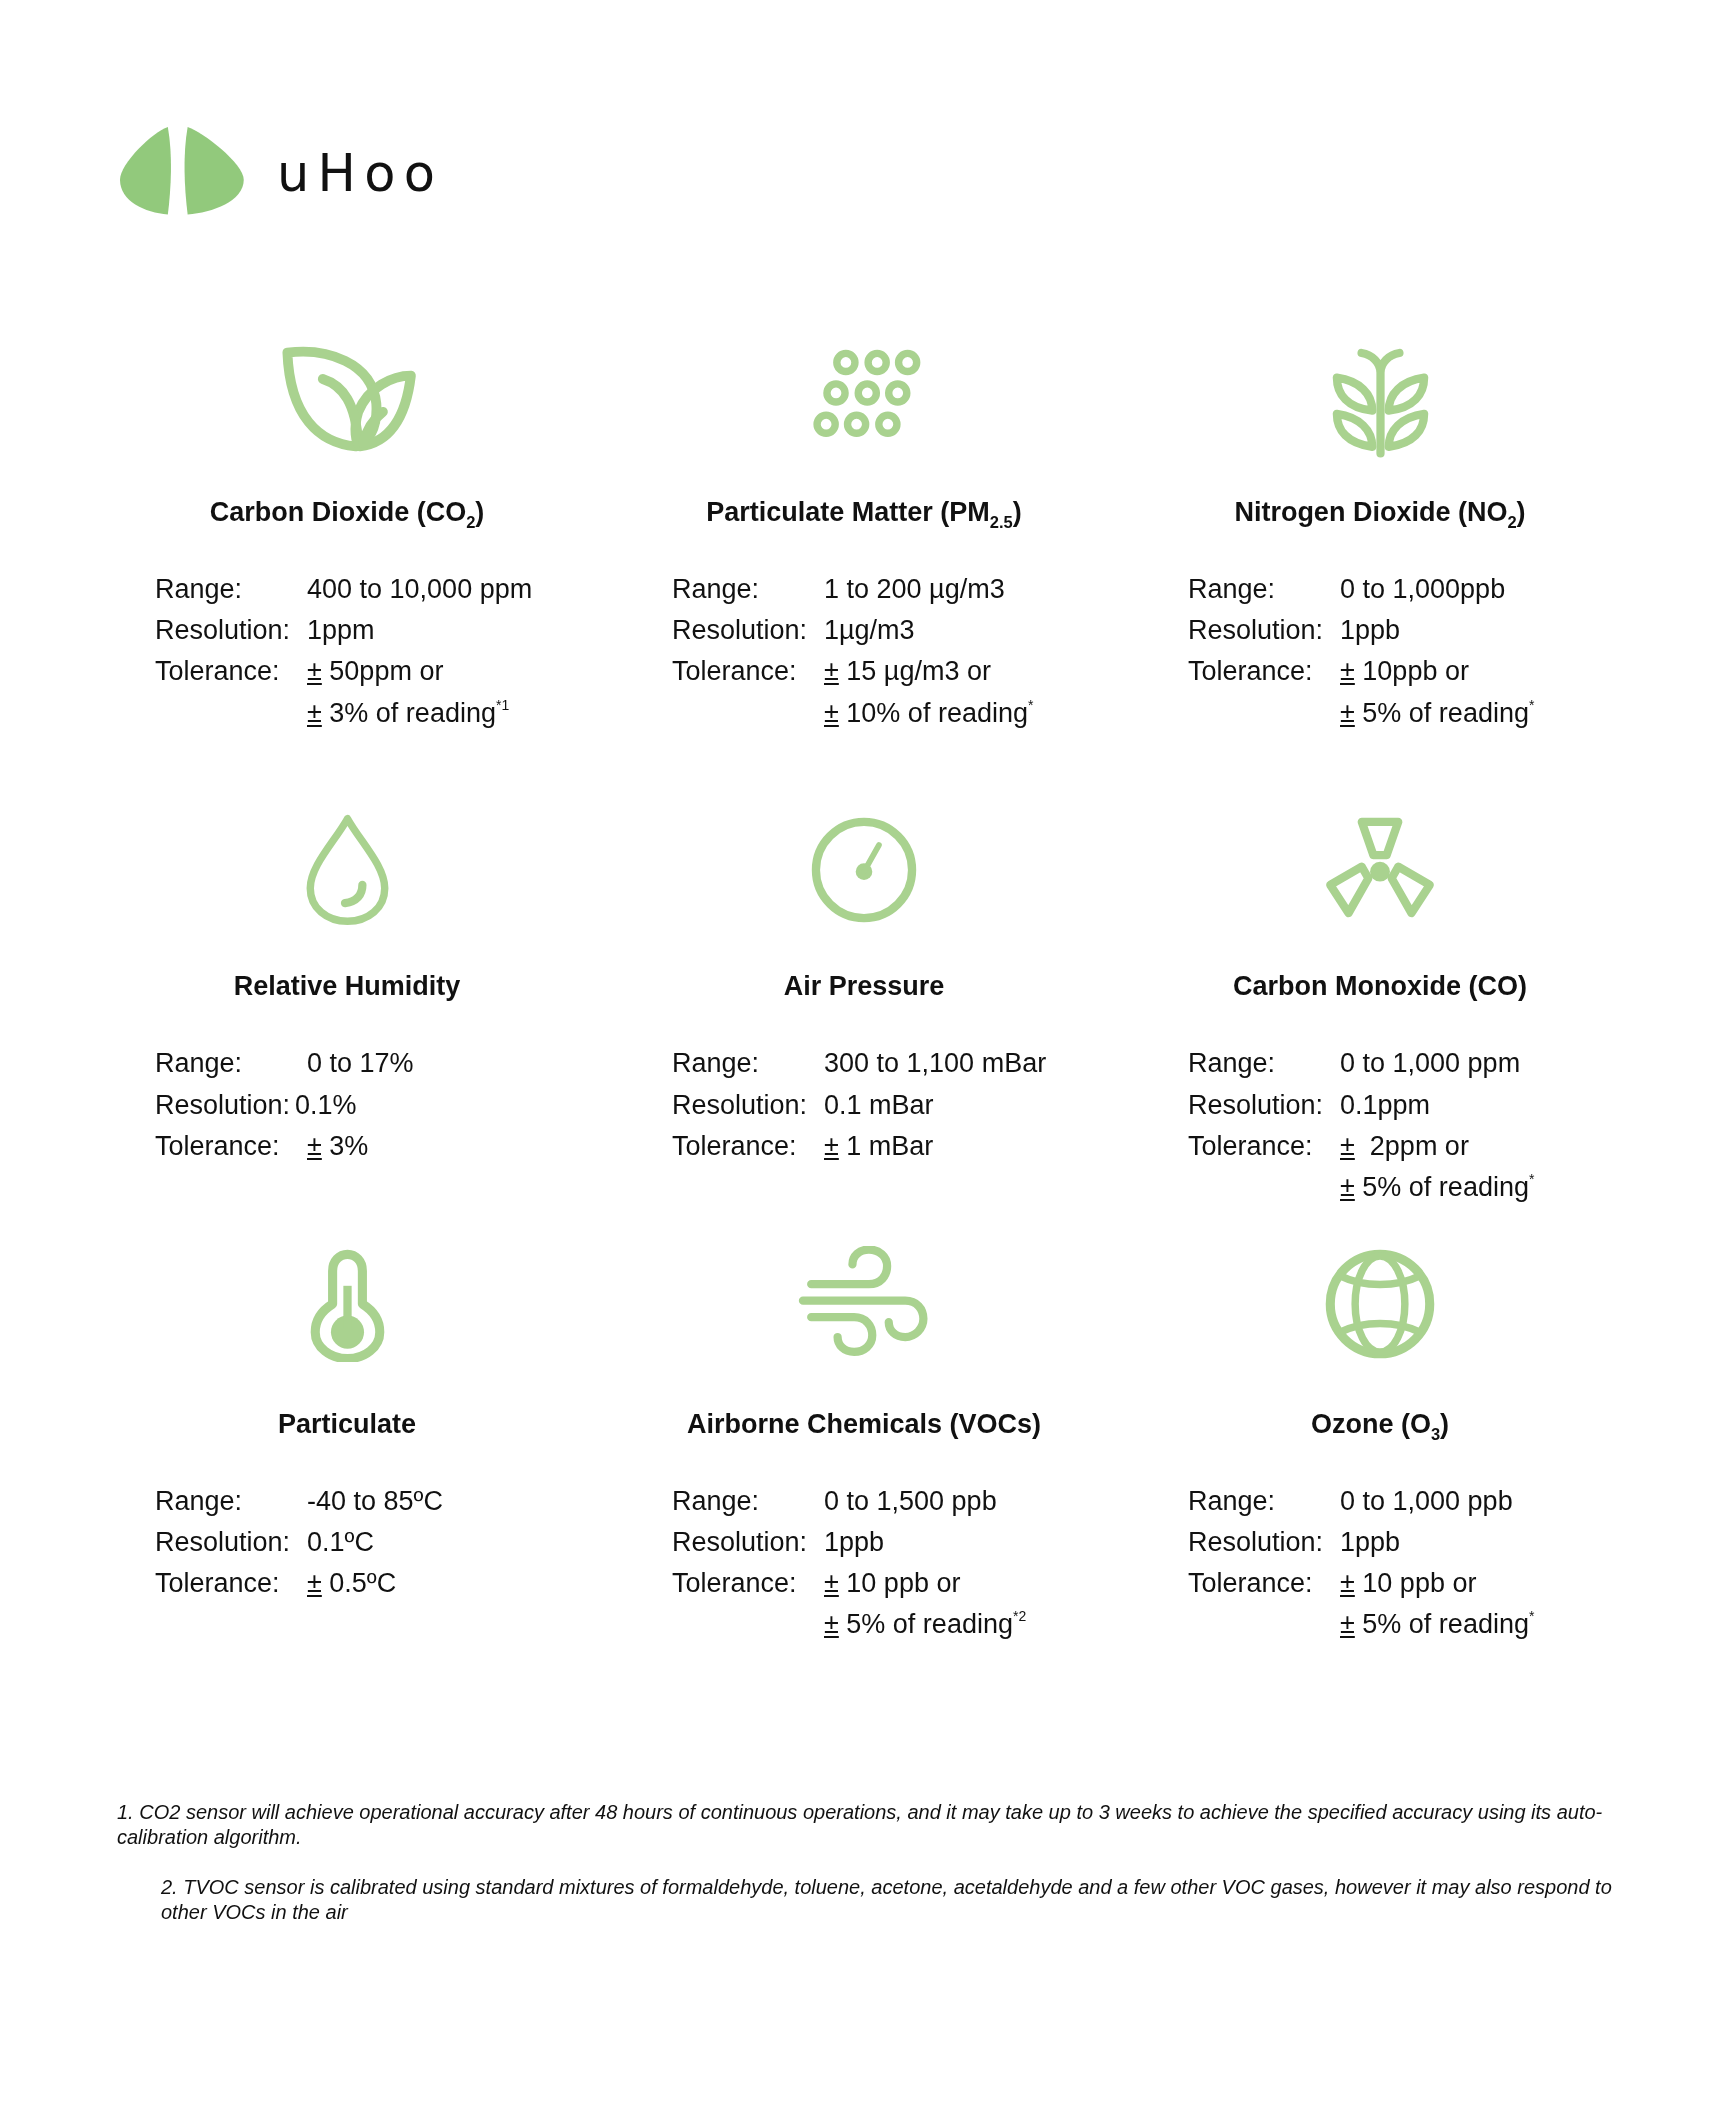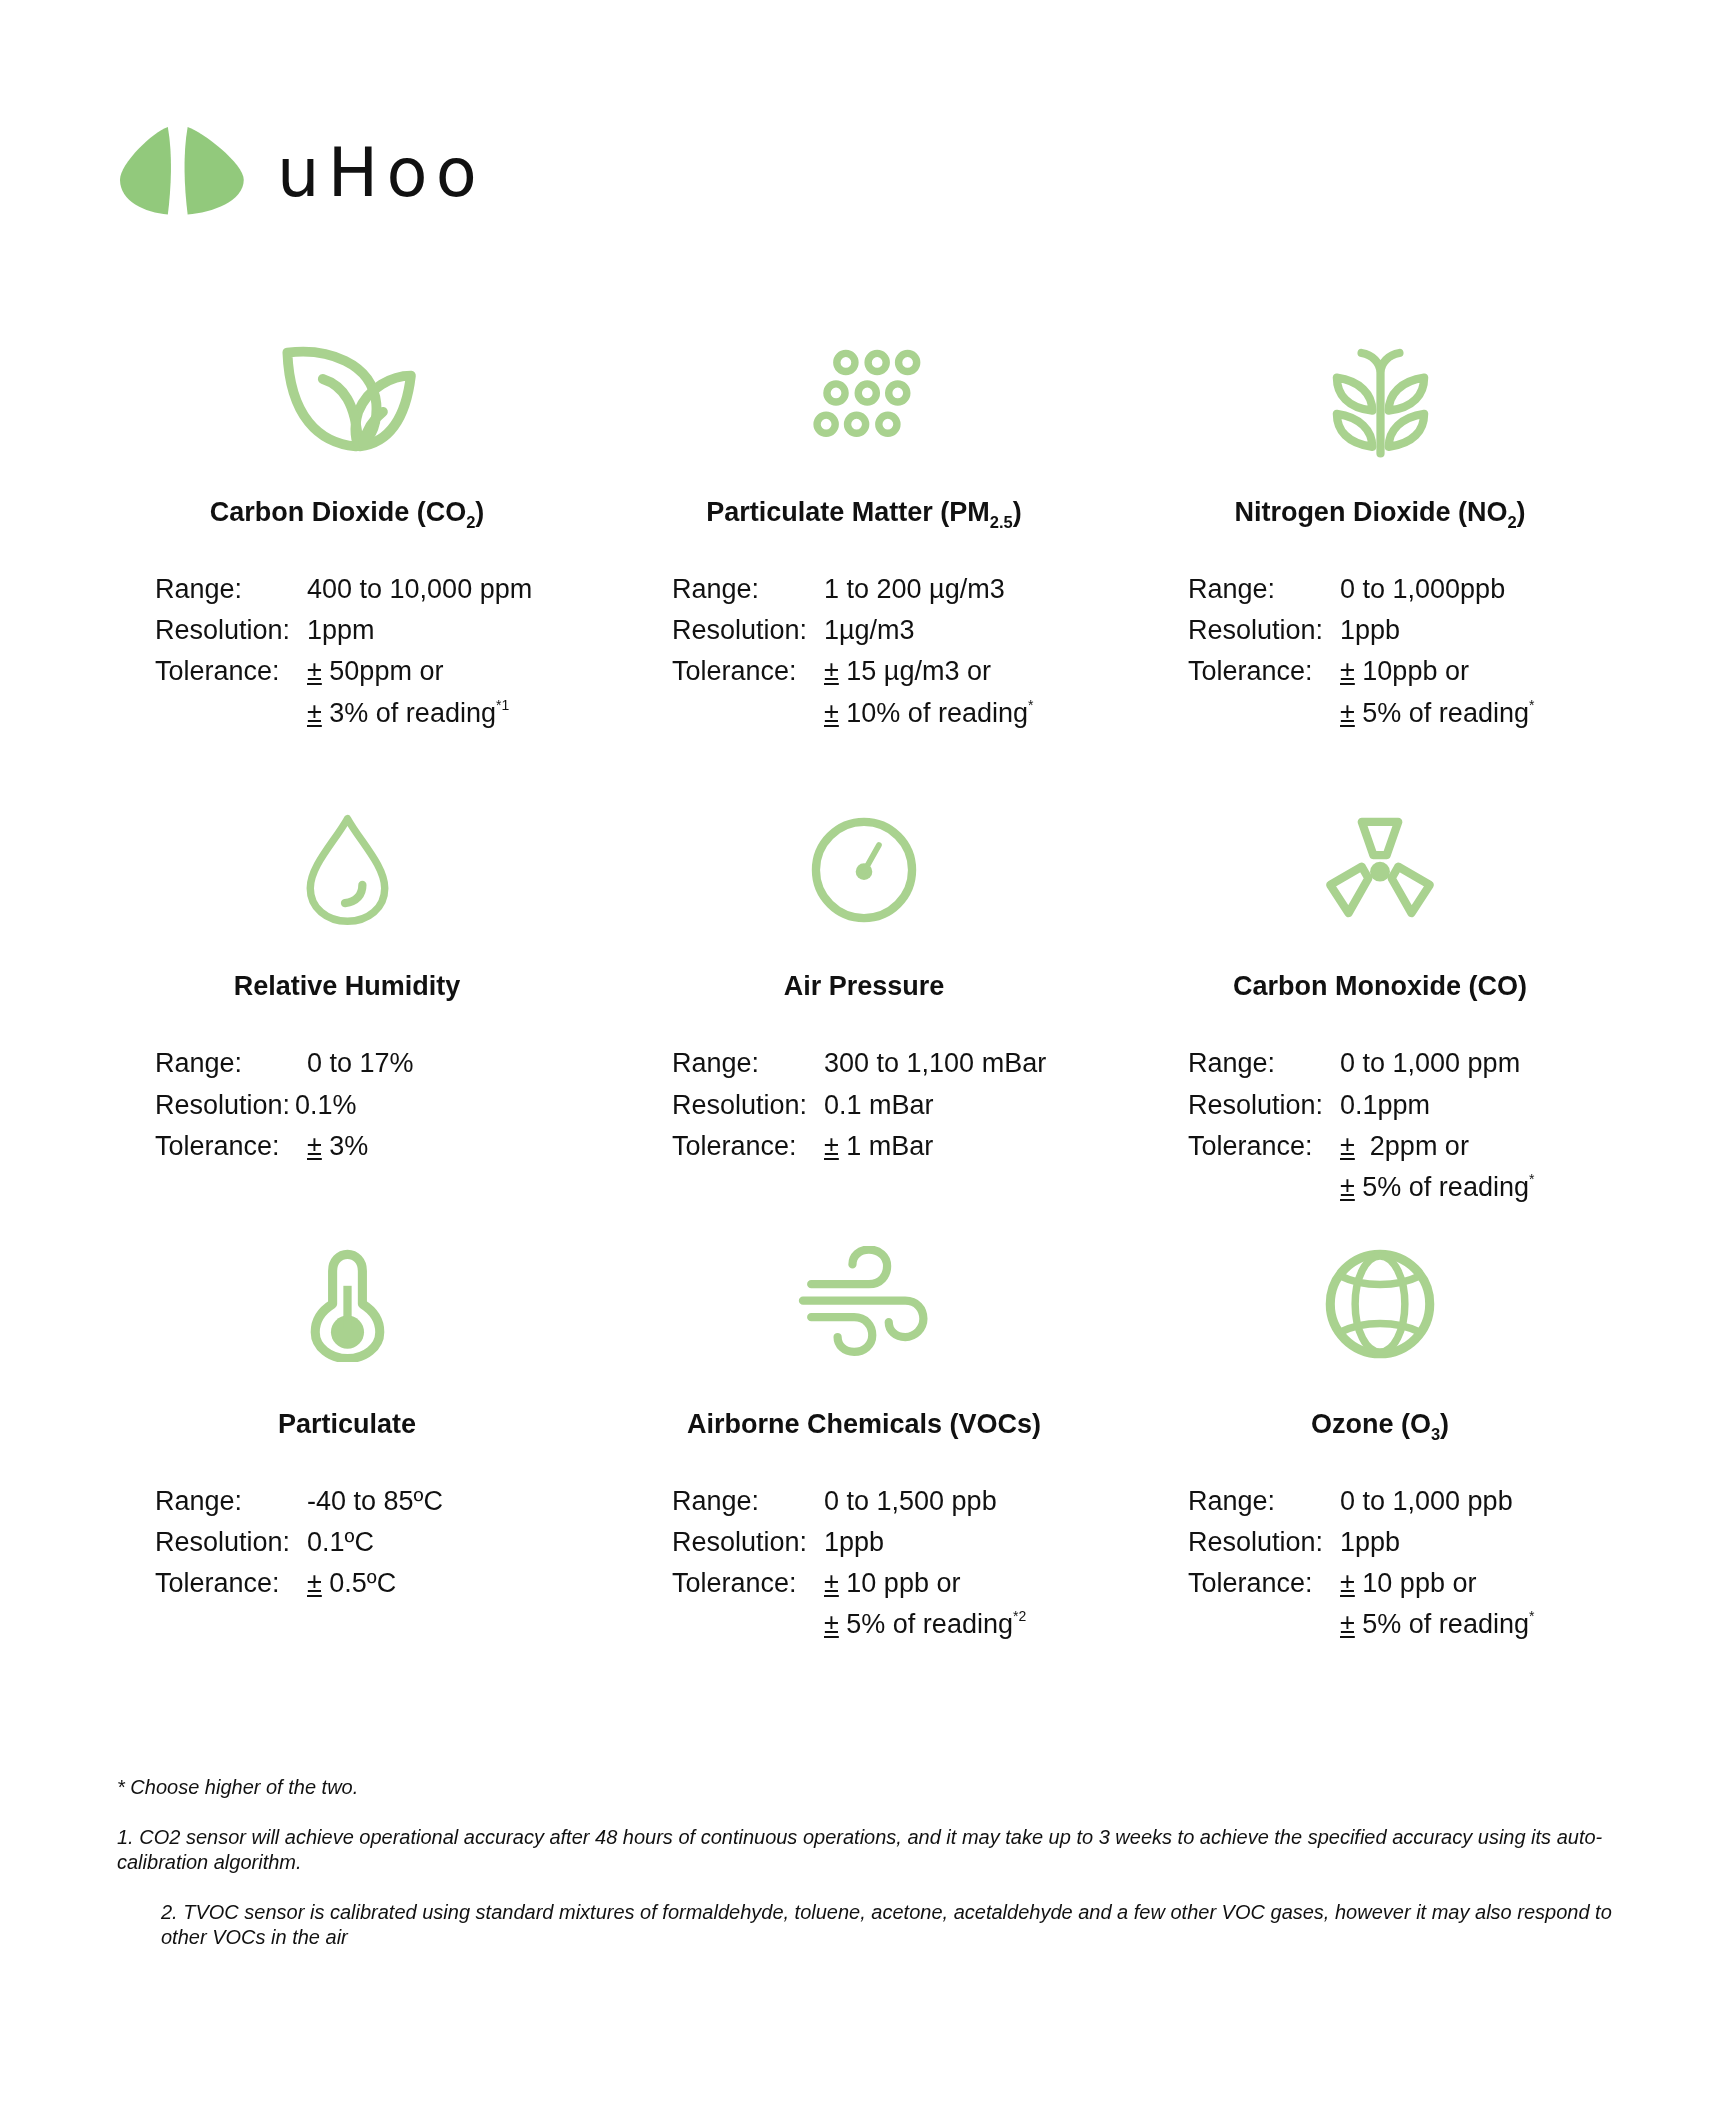--- a/index.html
+++ b/index.html
@@ -1,21 +1,21 @@
 <!DOCTYPE html>
 <html style="font-size:13.2px"><head>
 <meta charset="utf-8">
 <style>
   html, body { margin:0; padding:0; background:#ffffff; }
   body { width:1736px; height:2108px; position:relative; overflow:hidden;
          font-family:"Liberation Sans", "DejaVu Sans", sans-serif; color:#111; }
   .logo { position:absolute; left:120px; top:122px; width:364px; height:99px; }
   .logo svg { position:absolute; left:0; top:0; }
   .logo-text { position:absolute; left:157px; top:10px; font-family:"DejaVu Sans", sans-serif;
-               font-size:67px; letter-spacing:8.3px; color:#111; font-weight:normal; line-height:83px; }
+               font-size:51px; letter-spacing:8.3px; color:#111; font-weight:normal; line-height:83px; }
   .card { position:absolute; width:512px; }
   .icon { position:absolute; left:0; width:512px; height:124px; }
   .icon svg { display:block; margin:0 auto; }
   .heading { position:absolute; left:0; width:512px; text-align:center; font-weight:bold;
              font-size:27px; line-height:33px; color:#111; white-space:nowrap; }
   .heading sub { font-size:16.5px; vertical-align:-6.6px; line-height:0; }
   .row { position:absolute; left:0; font-size:27px; line-height:33px; white-space:nowrap; color:#111; }
   .lbl { position:absolute; left:0; }
   .val { position:absolute; white-space:nowrap; }
   .pm { text-decoration:underline; text-underline-offset:3.3px; }
@@ -261,17 +261,16 @@
       <span class="lbl">Tolerance:</span>
       <span class="val" style="left:152px"><span class="pm">±</span><span style="white-space:pre"> 10 ppb or</span></span>
     </div>
     <div class="row" style="top:1608px; left:64px">
       <span class="val" style="left:152px"><span class="pm">±</span><span style="white-space:pre"> 5% of reading</span><sup>*</sup></span>
     </div>
   </div>
   </div>
 
 <div class="notes" style="top:1775px;">
-  <p>* Choose higher of the two.</p>
   <p style="margin-top:25px;">1. CO2 sensor will achieve operational accuracy after 48 hours of continuous operations, and it may take up to 3 weeks to achieve the specified accuracy using its auto-calibration algorithm.</p>
   <p style="margin-top:25px;margin-left:44px;">2. TVOC sensor is calibrated using standard mixtures of formaldehyde, toluene, acetone, acetaldehyde and a few other VOC gases, however it may also respond to other VOCs in the air</p>
 </div>
 
 
 </body></html>

